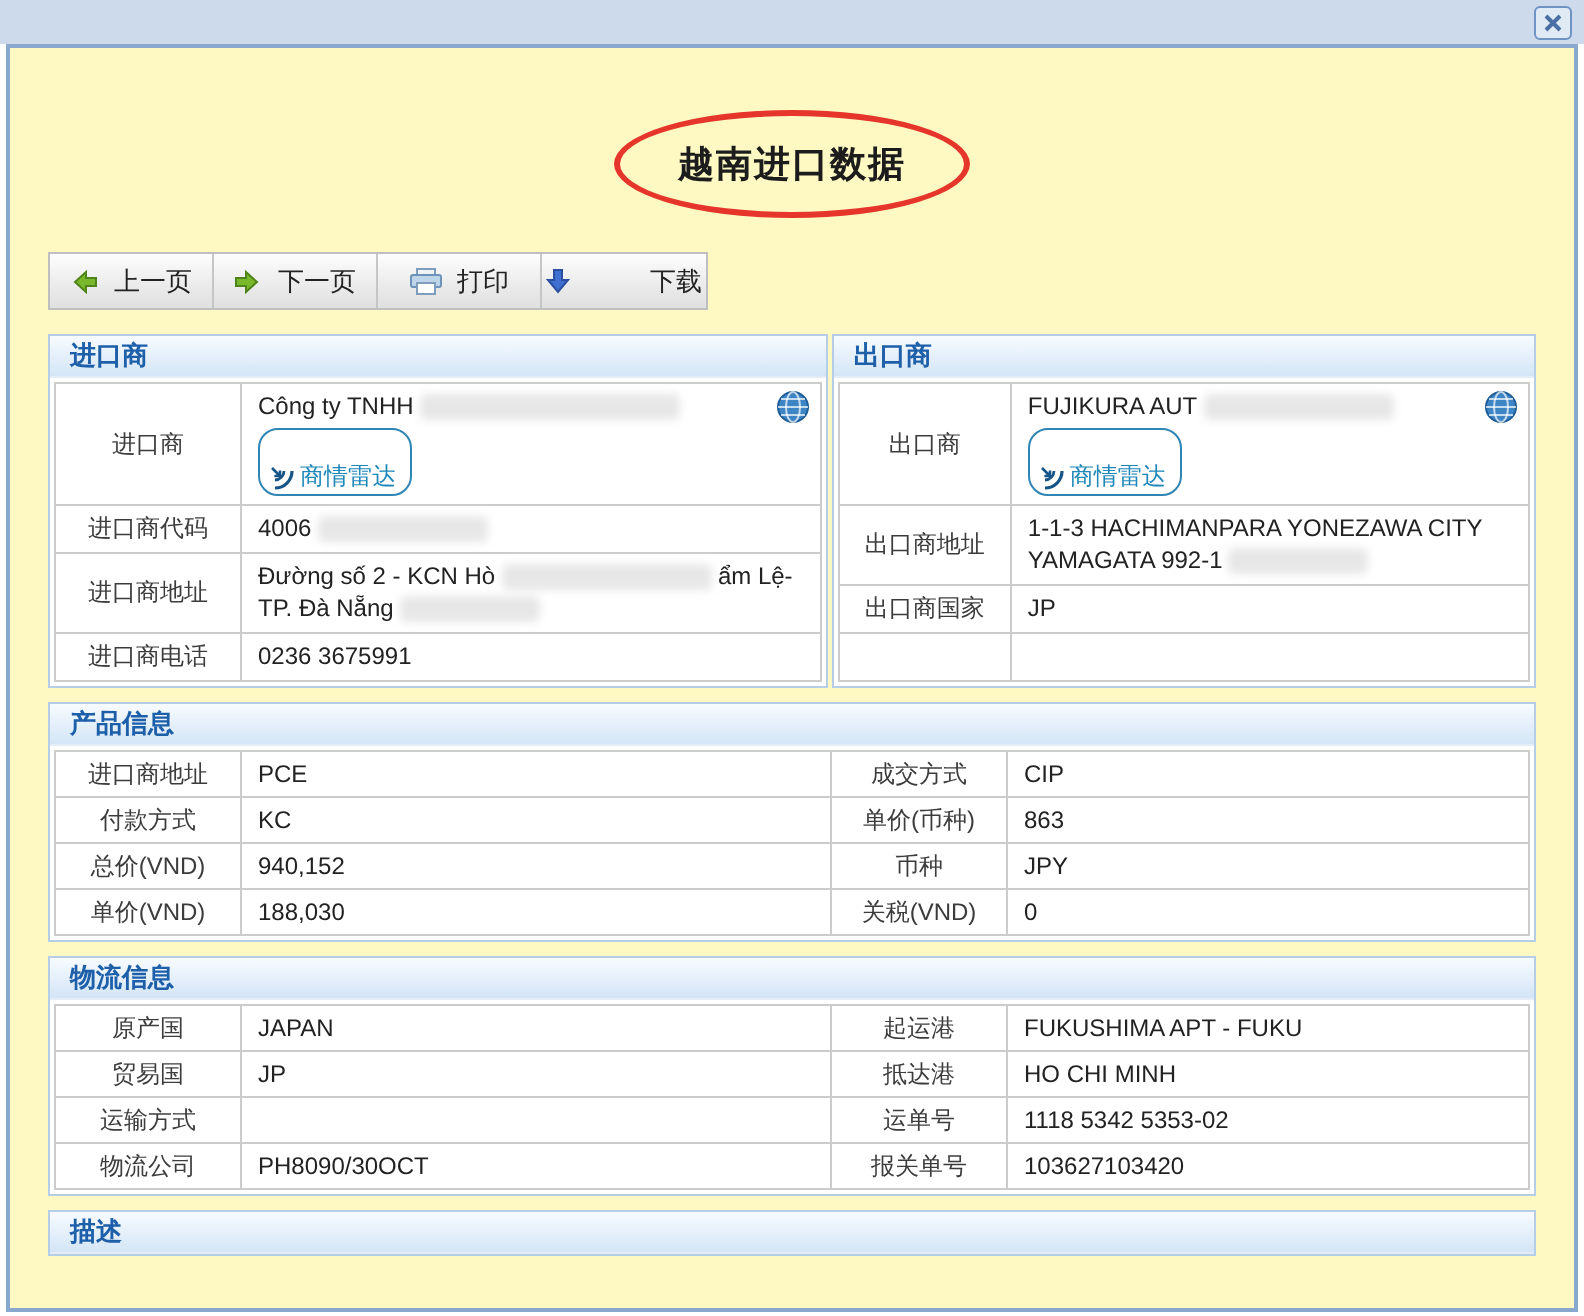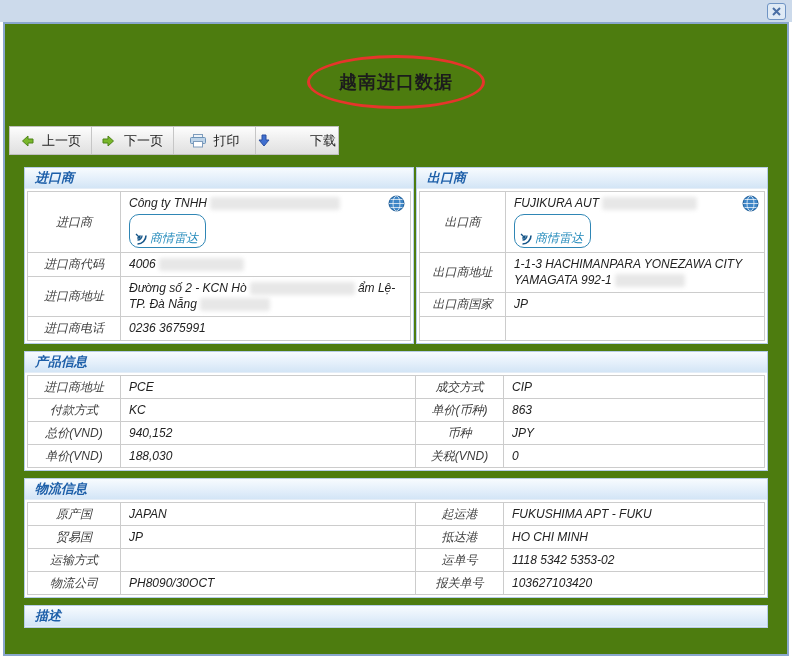--- a/index.html
+++ b/index.html
@@ -5,39 +5,39 @@
   * { margin:0; padding:0; box-sizing:border-box; }
   html,body { width:792px; height:658px; overflow:hidden;
     font-family:"Liberation Sans","DejaVu Sans",sans-serif; background:#fff; }
 
   
   .titlebar { position:absolute; left:0; top:0; width:792px; height:22px; background:#ccdaeb; }
   .close-btn { position:absolute; right:6px; top:3px; width:19px; height:17px;
     background:#dfeaf5; border:1px solid #6f94c4; border-radius:3px;
     display:flex; align-items:center; justify-content:center; cursor:pointer; }
   .dialog { position:absolute; left:3px; right:3px; top:22px; bottom:2px;
-    background:#4d7c0f; border:2px solid #8aa7cd; }
+    background:#fef9c3; border:2px solid #8aa7cd; }
 
   
   .title-wrap { position:relative; width:100%; margin-top:30px; height:56px;
     display:flex; align-items:center; justify-content:center; }
   .page-title { font-size:18px; font-weight:bold; color:#1c1c1c; letter-spacing:1px; z-index:2; }
   .red-ellipse { position:absolute; left:50%; top:50%; transform:translate(-50%,-50%);
     width:178px; height:54px; border:3px solid #e6352b; border-radius:50%; z-index:1; }
 
   
-  .toolbar { display:inline-flex; margin:16px 0 0 4px; border:1px solid #bfbfbf;
+  .toolbar { display:inline-flex; margin:16px 0 0 19px; border:1px solid #bfbfbf;
     background:linear-gradient(#fdfdfd,#ececec 55%,#e0e0e0); }
   .tb-btn { width:82px; height:27px; display:flex; align-items:center; justify-content:center;
     gap:8px; font-size:13px; color:#222; border-right:1px solid #c6c6c6; cursor:pointer; }
   .tb-btn:last-child { border-right:none;gap:40px; }
   .tb-btn svg { flex:0 0 auto; }
 
   
-  .content { padding:12px 19px 0 19px;font-style:italic; }
+  .content { padding:12px 19px 0 19px; }
   .section { border:1px solid #b6cde8; margin-bottom:7px; background:#fff; }
   .sec-header { height:21px; line-height:20px; padding-left:10px; font-size:13px; font-weight:bold;
     color:#1d5fa9; background:linear-gradient(#f7fbfe,#e2eefa 60%,#d3e5f6);
     border-bottom:1px solid #e4edf7; }
   .sec-body { padding:2px; }
   table { border-collapse:collapse; width:100%; table-layout:fixed; }
   td { border:1px solid #ccc; font-size:12px; line-height:16px; color:#222;
     padding:3px 8px; vertical-align:middle; word-wrap:break-word; }
   td.lbl { text-align:center; color:#3c3c3c; padding:3px 2px; background:#fff; }
 

